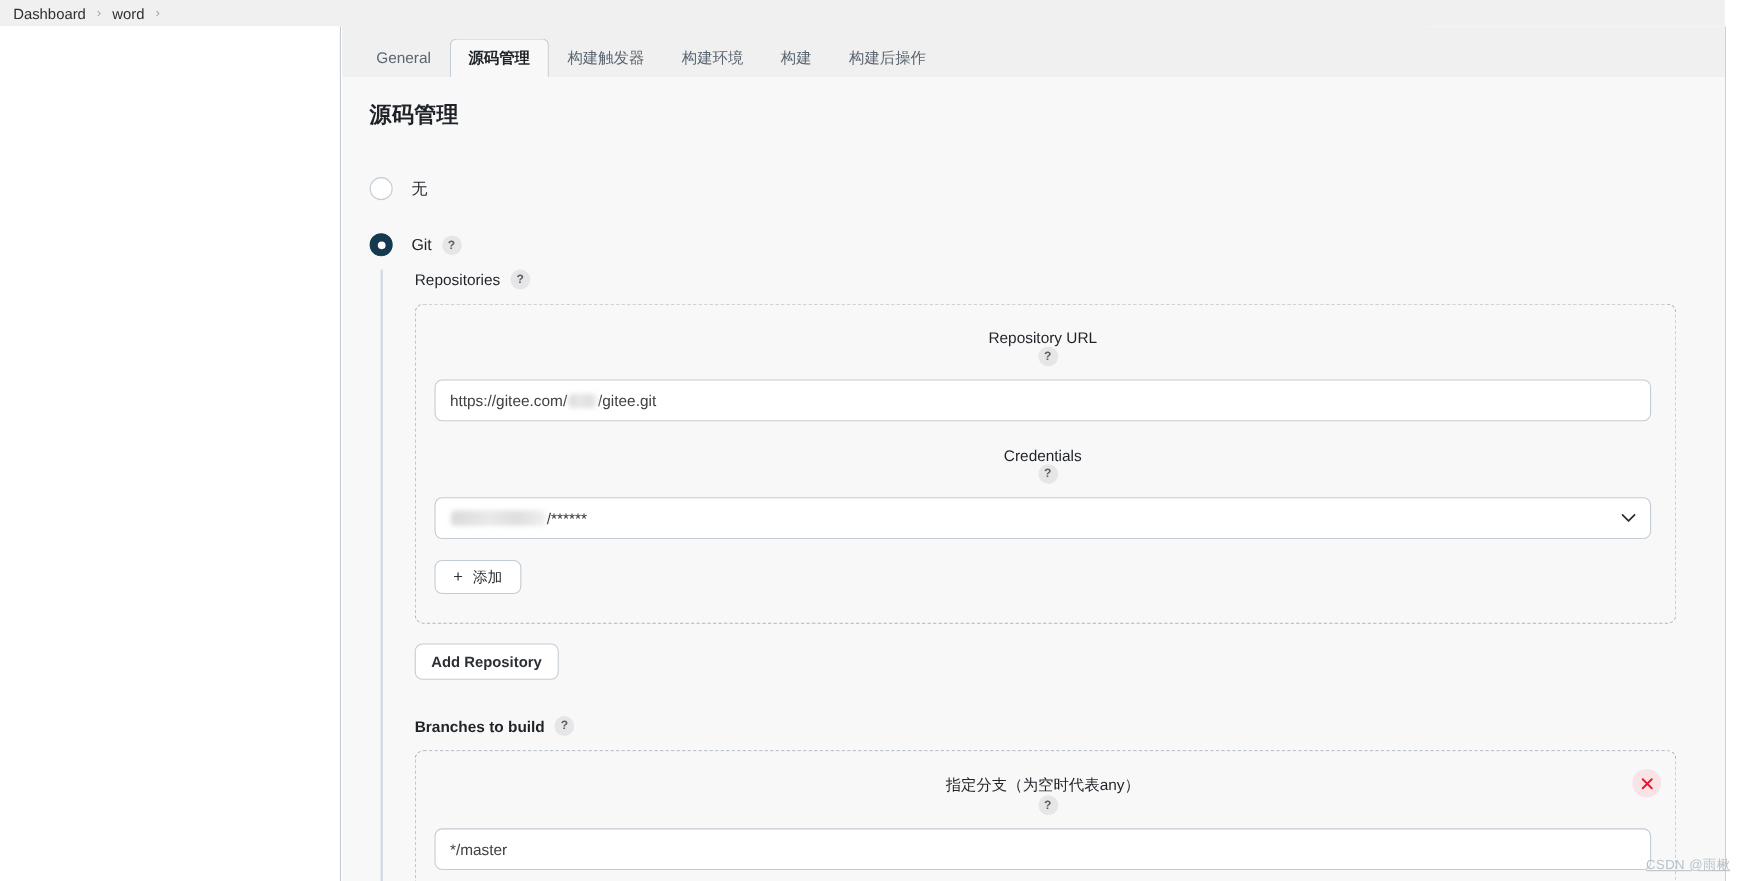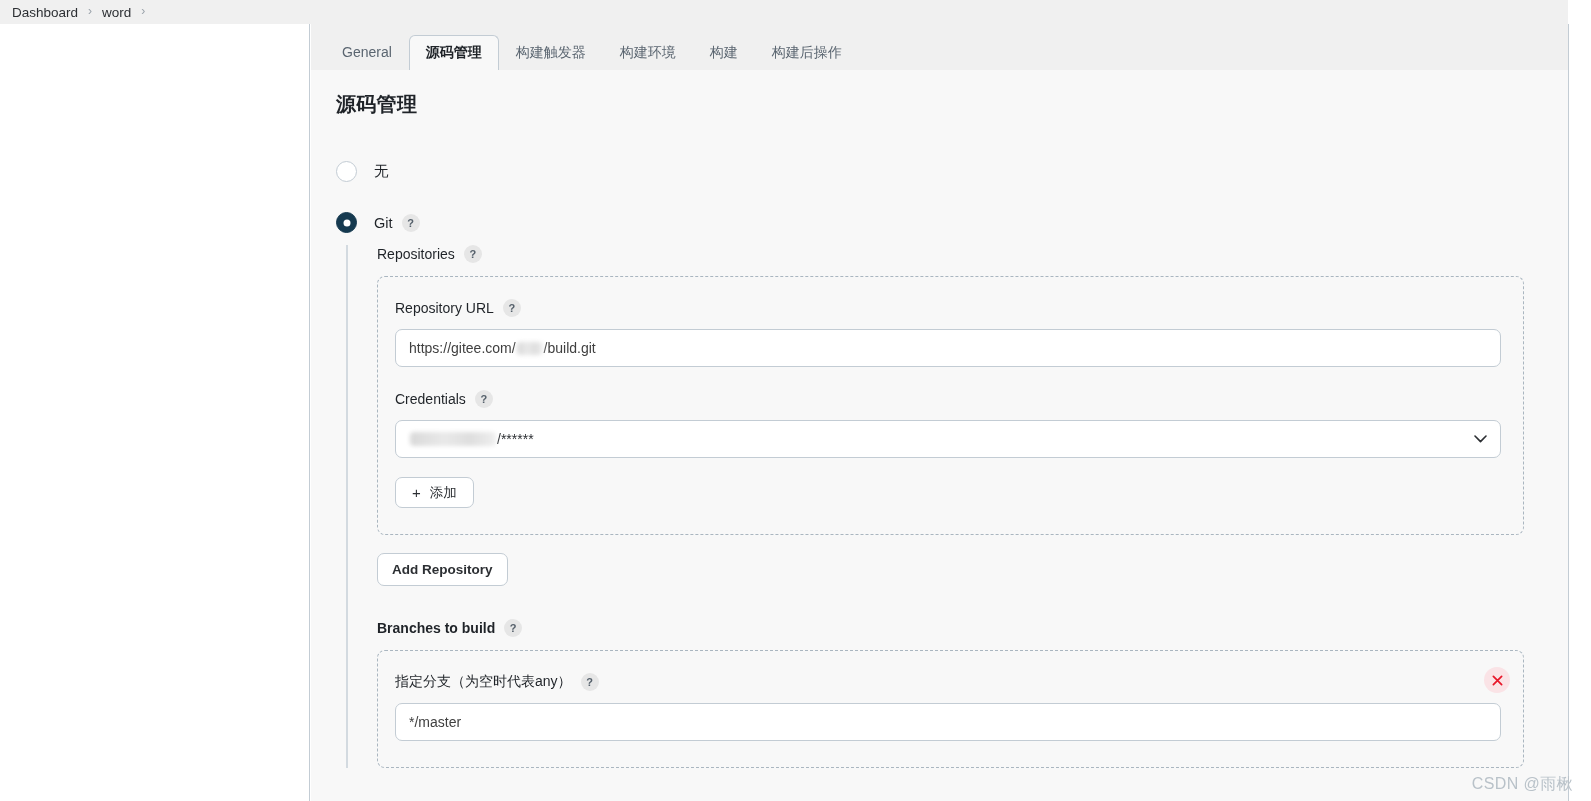--- a/index.html
+++ b/index.html
@@ -138,20 +138,21 @@
     border-radius: 8px;
     margin-top: 13px;
     padding: 22px 22px 26px 17px;
     position: relative;
   }
 
   .sub-label {
     font-size: 14px; color: #1f2328;
     display: flex; align-items: center;
     margin-bottom: 12px;
+    flex-direction: column;
   }
 
   .txt-input {
     width: 100%; height: 38px;
     background: #ffffff;
     border: 1.4px solid #c3ccd4;
     border-radius: 7px;
     padding: 0 13px;
     font-size: 14px; color: #404040;
     font-family: "Liberation Sans", sans-serif;
@@ -210,24 +211,25 @@
     display: flex; align-items: center; justify-content: center;
     cursor: pointer;
   }
   .del-btn svg { width: 11px; height: 11px; }
 
   .section-gap { margin-top: 33px; }
 
   
   .watermark {
     position: absolute; right: 18px; bottom: 6px;
-    font-size: 16px; color: #b9c2c9;
+    font-size: 12px; color: #b9c2c9;
     letter-spacing: 0.4px;
     user-select: none;
     z-index: 5;
+    text-decoration: underline;
   }
 </style>
 </head>
 <body>
 
 <div id="app">
 
   <div class="topstrip"></div>
 
   <div class="breadcrumb-bar">
@@ -277,21 +279,21 @@
         <div class="dashed">
 
           <div class="sub-label">
             <span>Repository URL</span>
             <span class="help">?</span>
           </div>
 
           <div class="txt-input">
             <span>https://gitee.com/</span>
               <span class="blur-chunk" style="width:26px"></span>
-              <span>/build.git</span>
+              <span>/gitee.git</span>
           </div>
 
           <div class="sub-label" style="margin-top:23px">
             <span>Credentials</span>
             <span class="help">?</span>
           </div>
 
           <div class="select-wrap">
             <div class="select-box">
               <span class="blur-chunk" style="width:86px;height:14px"></span>

